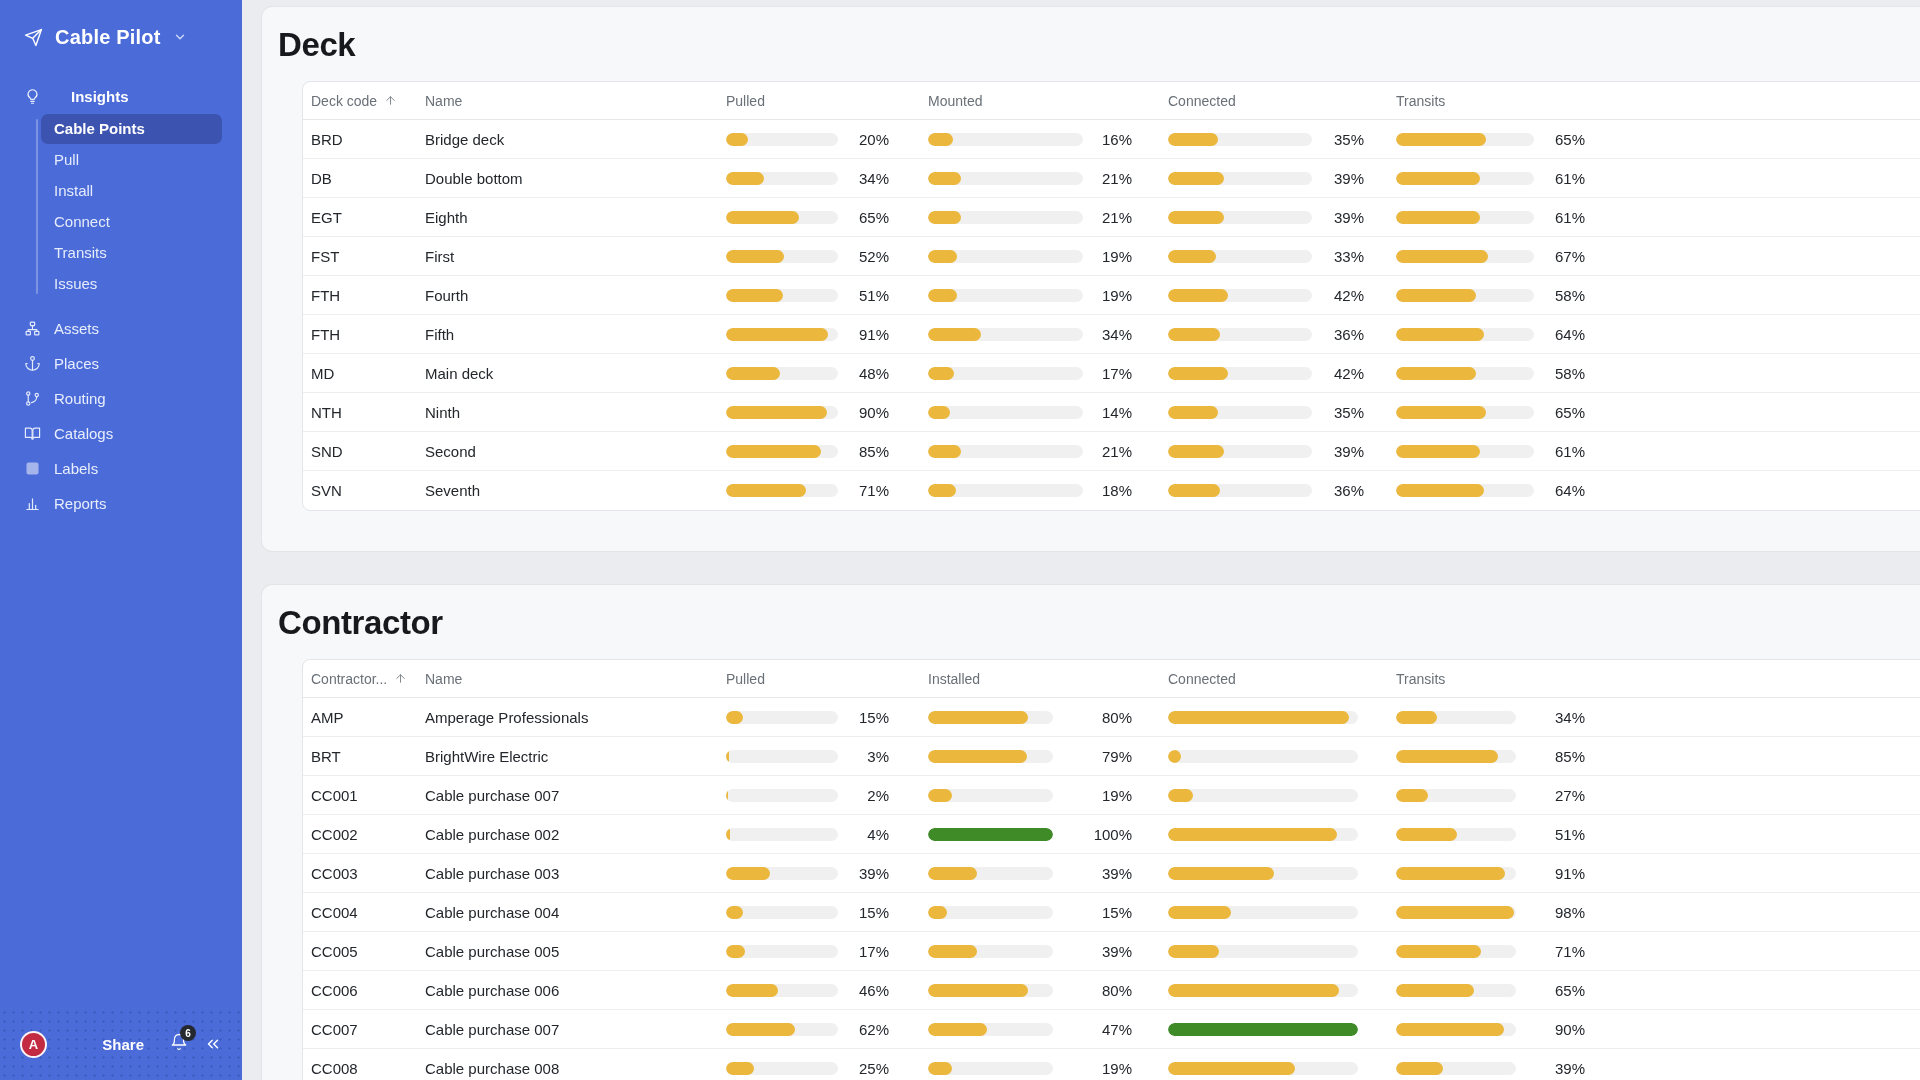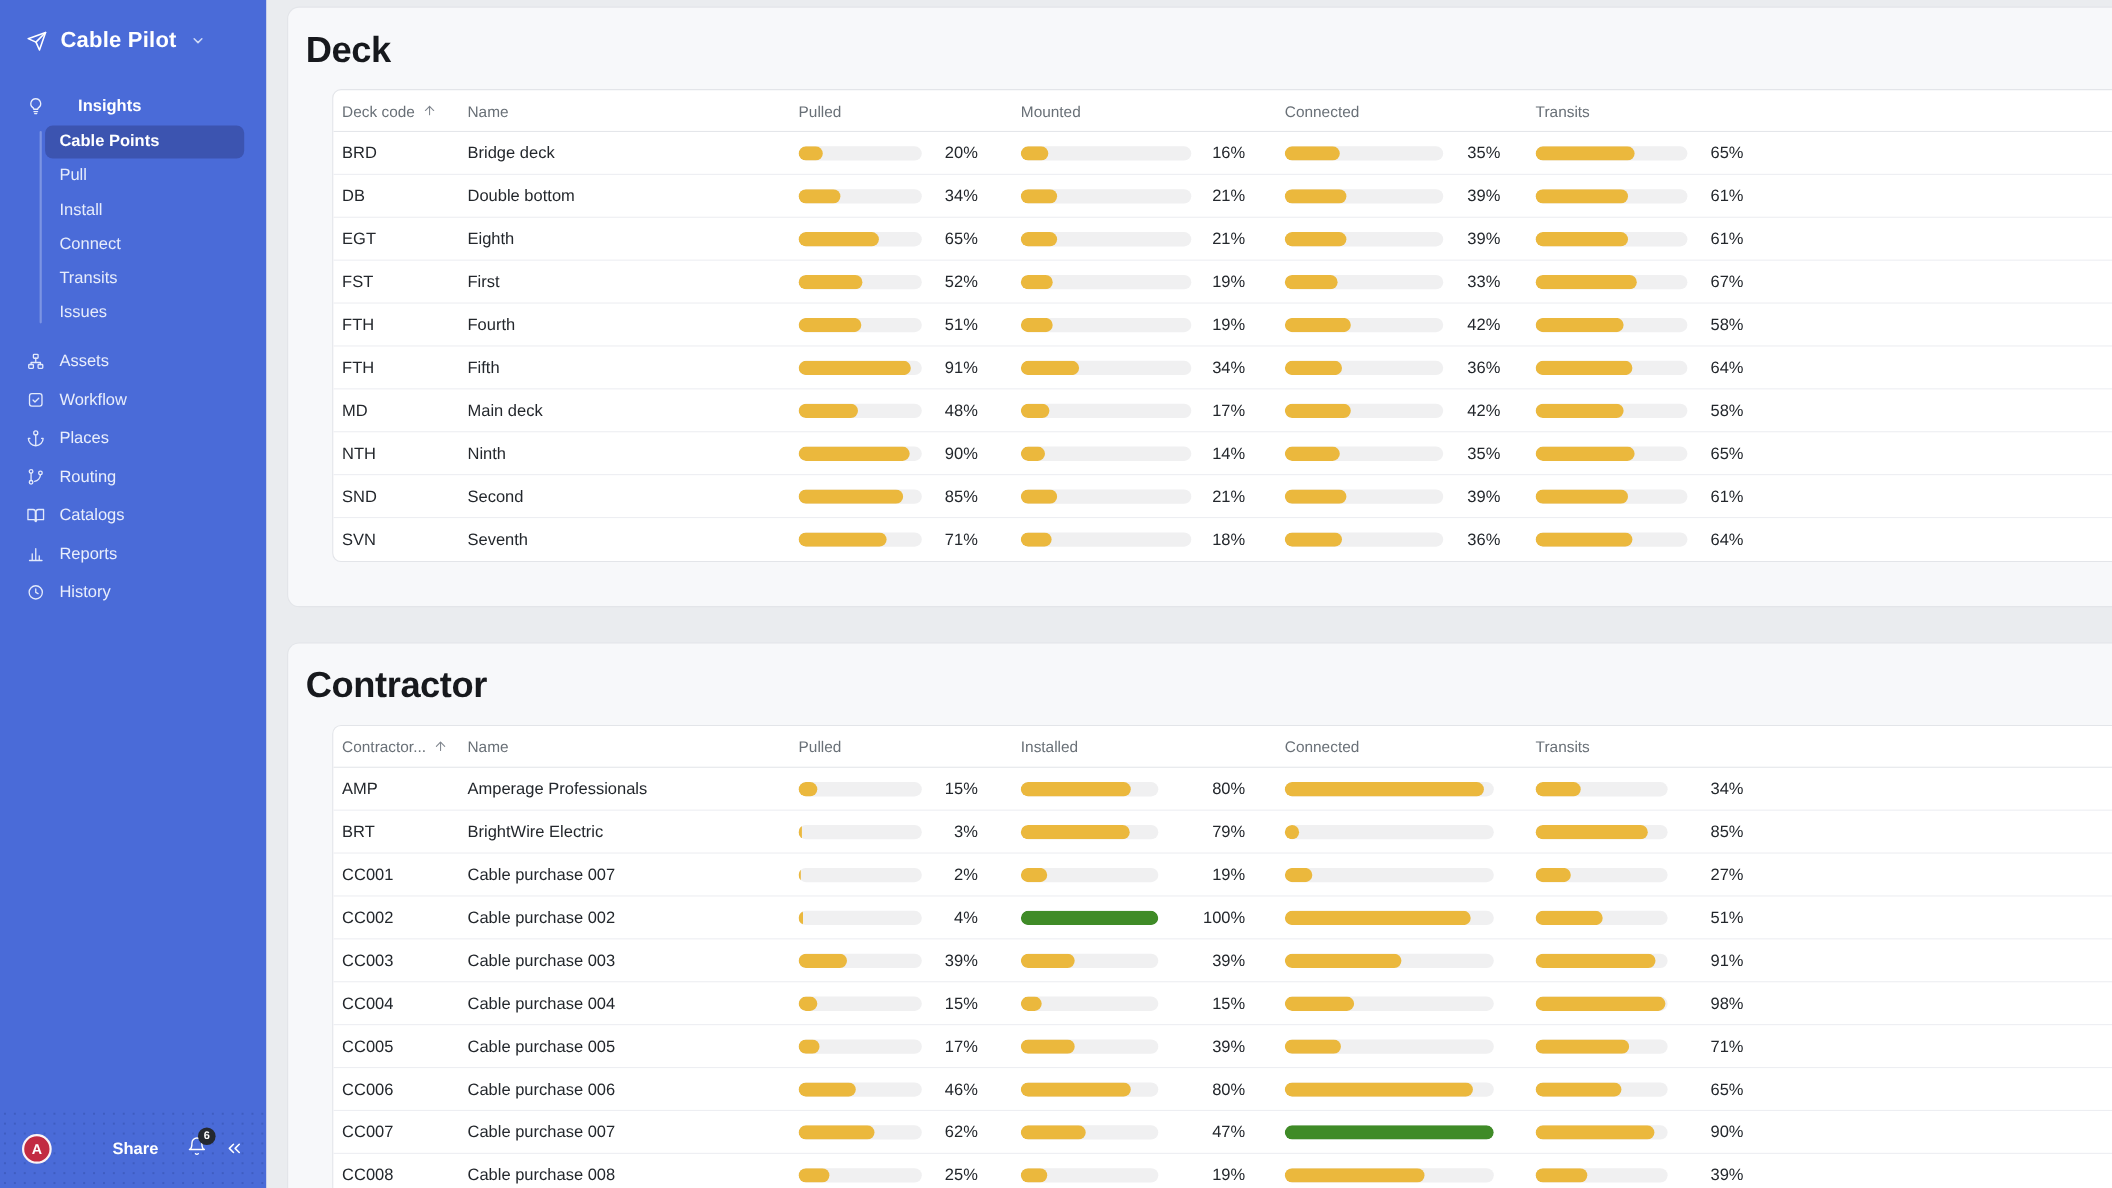--- a/index.html
+++ b/index.html
@@ -122,29 +122,20 @@
               <rect x="3" y="16" width="6" height="5" rx="1"></rect>
               <rect x="15" y="16" width="6" height="5" rx="1"></rect>
               <path d="M12 8v4M6 16v-2.5h12V16"></path>
             </svg>
           </span>
           <span>Assets</span>
         </div>
         <div class="side-item">
           <span class="icon">
             <svg width="17" height="17" viewBox="0 0 24 24" fill="none" stroke="#e3eafb" stroke-width="1.7" stroke-linecap="round" stroke-linejoin="round">
-              <rect x="4" y="4" width="16" height="16" rx="3"></rect>
-              <polyline points="8.5 12.3 11 14.8 15.8 10"></polyline>
-            </svg>
-          </span>
-          <span>Workflow</span>
-        </div>
-        <div class="side-item">
-          <span class="icon">
-            <svg width="17" height="17" viewBox="0 0 24 24" fill="none" stroke="#e3eafb" stroke-width="1.7" stroke-linecap="round" stroke-linejoin="round">
               <circle cx="12" cy="5" r="2.6"></circle>
               <path d="M12 7.6V21"></path>
               <path d="M4.5 12H2.5a9.5 9.5 0 0 0 19 0h-2"></path>
             </svg>
           </span>
           <span>Places</span>
         </div>
         <div class="side-item">
           <span class="icon">
             <svg width="17" height="17" viewBox="0 0 24 24" fill="none" stroke="#e3eafb" stroke-width="1.7" stroke-linecap="round" stroke-linejoin="round">
@@ -161,37 +152,36 @@
           <span class="icon">
             <svg width="17" height="17" viewBox="0 0 24 24" fill="none" stroke="#e3eafb" stroke-width="1.7" stroke-linecap="round" stroke-linejoin="round">
               <path d="M2 4.5h6.5A3 3 0 0 1 11.5 7.5v12.5a2.5 2.5 0 0 0-2.5-2.5H2z"></path>
               <path d="M22 4.5h-6.5a3 3 0 0 0-3 3v12.5a2.5 2.5 0 0 1 2.5-2.5H22z"></path>
             </svg>
           </span>
           <span>Catalogs</span>
         </div>
         <div class="side-item">
           <span class="icon">
+            <svg width="17" height="17" viewBox="0 0 24 24">
+              <rect x="3.5" y="3.5" width="17" height="17" rx="3" fill="rgba(255,255,255,0.5)"></rect>
+            </svg>
+          </span>
+          <span>Labels</span>
+        </div>
+        <div class="side-item">
+          <span class="icon">
             <svg width="17" height="17" viewBox="0 0 24 24" fill="none" stroke="#e3eafb" stroke-width="1.7" stroke-linecap="round" stroke-linejoin="round">
               <path d="M4 20.5h16"></path>
               <path d="M7.5 20V12"></path>
               <path d="M12 20V5.5"></path>
               <path d="M16.5 20v-5.5"></path>
             </svg>
           </span>
           <span>Reports</span>
-        </div>
-        <div class="side-item">
-          <span class="icon">
-            <svg width="17" height="17" viewBox="0 0 24 24" fill="none" stroke="#e3eafb" stroke-width="1.7" stroke-linecap="round" stroke-linejoin="round">
-              <circle cx="12" cy="12" r="8.5"></circle>
-              <polyline points="12 7.5 12 12 15 13.6"></polyline>
-            </svg>
-          </span>
-          <span>History</span>
         </div>
       </div>
   </nav>
 
   <div class="side-footer">
     <div class="avatar">A</div>
     <span class="share-label">Share</span>
     <span class="bell-wrap">
       <span class="icon">
         <svg width="18" height="18" viewBox="0 0 24 24" fill="none" stroke="#fff" stroke-width="1.7" stroke-linecap="round" stroke-linejoin="round">

